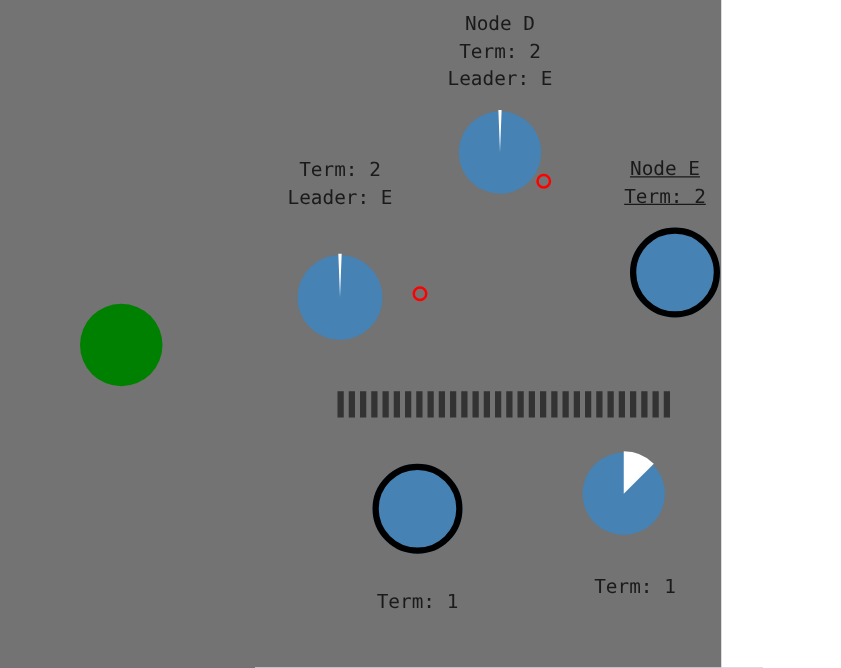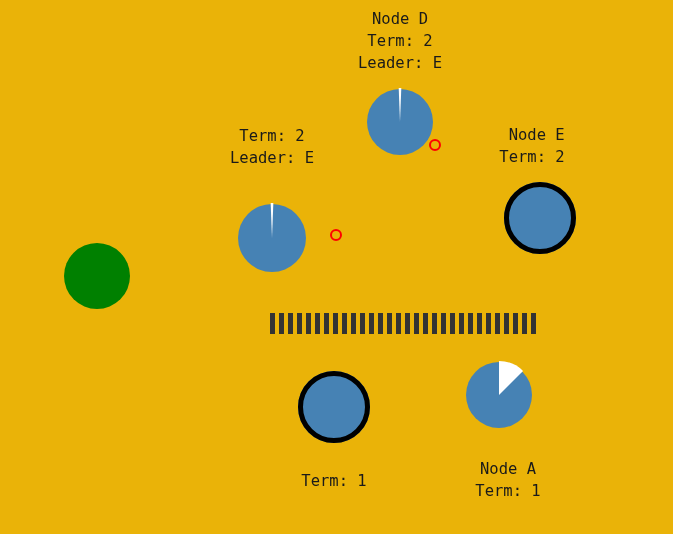--- a/index.html
+++ b/index.html
@@ -39,21 +39,21 @@
     position: absolute;
   }
   .stripe {
     position: absolute;
     background: #333333;
   }
 </style>
 </head>
 <body>
 
-<div id="canvas" style="width: 673px; height: 534px; background: #eab308;">
+<div id="canvas" style="width: 577px; height: 534px; background: #737373;">
 
   <div class="node-shape" id="client-node" style="left: 64px; top: 243px; width: 66px; height: 66px; border-radius: 50%; background: rgb(0, 128, 0);"></div>
 
   <div class="partition-bar" id="partition-bar" style="left: 270px; top: 313px; width: 266px; height: 21px;">
       <div class="stripe" style="left: 0px; top: 0px; width: 5px; height: 21px; background: rgb(51, 51, 51);"></div>
       <div class="stripe" style="left: 9px; top: 0px; width: 5px; height: 21px; background: rgb(51, 51, 51);"></div>
       <div class="stripe" style="left: 18px; top: 0px; width: 5px; height: 21px; background: rgb(51, 51, 51);"></div>
       <div class="stripe" style="left: 27px; top: 0px; width: 5px; height: 21px; background: rgb(51, 51, 51);"></div>
       <div class="stripe" style="left: 36px; top: 0px; width: 5px; height: 21px; background: rgb(51, 51, 51);"></div>
       <div class="stripe" style="left: 45px; top: 0px; width: 5px; height: 21px; background: rgb(51, 51, 51);"></div>
@@ -107,18 +107,18 @@
     </div>
 
   <div id="messages-layer">
       <div class="node-shape" style="left: 429px; top: 139px; width: 8px; height: 8px; border: 2px solid rgb(255, 0, 0); border-radius: 50%; box-sizing: content-box;"></div>
       <div class="node-shape" style="left: 330px; top: 229px; width: 8px; height: 8px; border: 2px solid rgb(255, 0, 0); border-radius: 50%; box-sizing: content-box;"></div>
     </div>
 
   <div id="labels-layer">
       <div class="node-label" style="color: rgb(26, 26, 26); left: 0px; top: 8px; width: 673px; text-align: left;"><div style="position: absolute; left: 400px; transform: translateX(-50%); text-align: center; white-space: pre;"><div>Node D</div><div>Term: 2</div><div>Leader: E</div></div></div>
       <div class="node-label" style="color: rgb(26, 26, 26); left: 0px; top: 125px; width: 673px; text-align: left;"><div style="position: absolute; left: 272px; transform: translateX(-50%); text-align: center; white-space: pre;"><div>Term: 2</div><div>Leader: E</div></div></div>
-      <div class="node-label" style="color: rgb(26, 26, 26); left: 0px; top: 124px; width: 673px; text-align: left;"><div style="position: absolute; left: 532px; transform: translateX(-50%); text-align: right; white-space: pre;"><div>Node E</div><div>Term: 2</div></div></div>
+      <div class="node-label" style="color: rgb(26, 26, 26); left: 0px; top: 124px; width: 673px; text-align: left;"><div style="position: absolute; left: 532px; transform: translateX(-50%); text-align: center; white-space: pre; text-decoration: underline;"><div>Node E</div><div>Term: 2</div></div></div>
       <div class="node-label" style="color: rgb(26, 26, 26); left: 0px; top: 470px; width: 673px; text-align: left;"><div style="position: absolute; left: 334px; transform: translateX(-50%); text-align: center; white-space: pre;"><div>Term: 1</div></div></div>
-      <div class="node-label" style="color: rgb(26, 26, 26); left: 0px; top: 458px; width: 673px; text-align: left;"><div style="position: absolute; left: 508px; transform: translateX(-50%); text-align: center; white-space: pre;"><div>Node A</div><div>Term: 1</div></div></div>
+      <div class="node-label" style="color: rgb(26, 26, 26); left: 0px; top: 458px; width: 673px; text-align: left;"><div style="position: absolute; left: 508px; transform: translateX(-50%); text-align: center; white-space: pre;"><div>Term: 1</div></div></div>
     </div>
 
 </div>
 
 </body></html>

